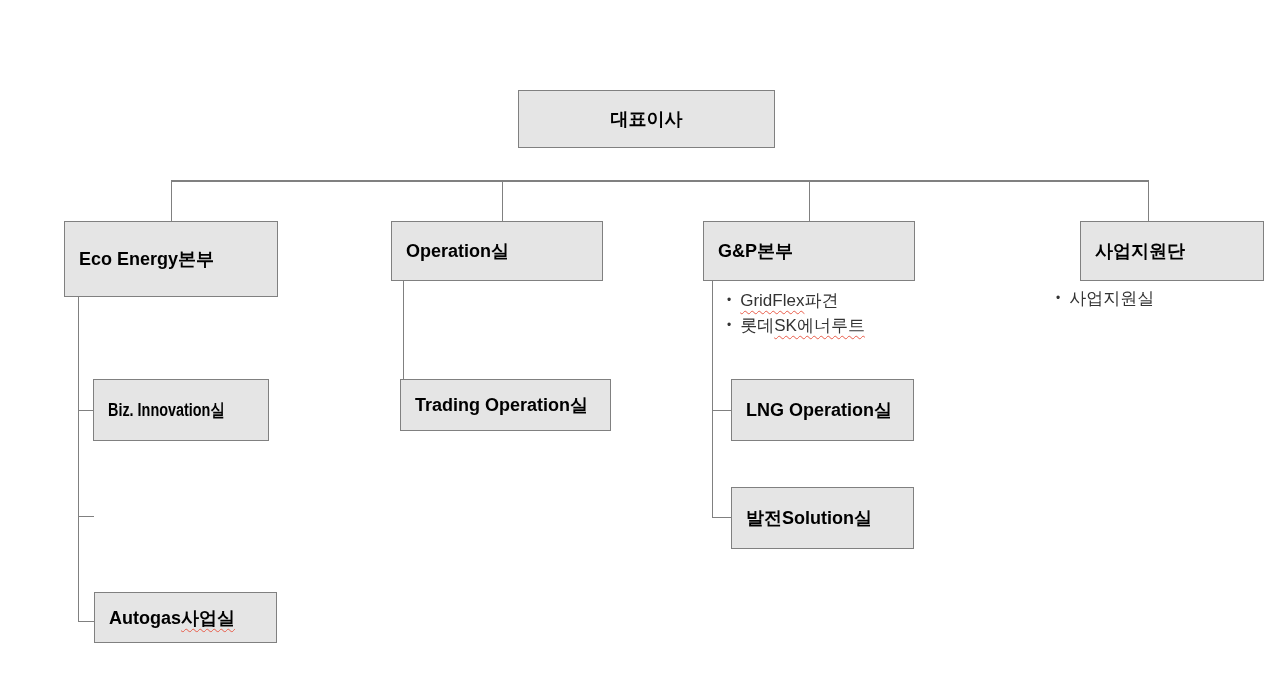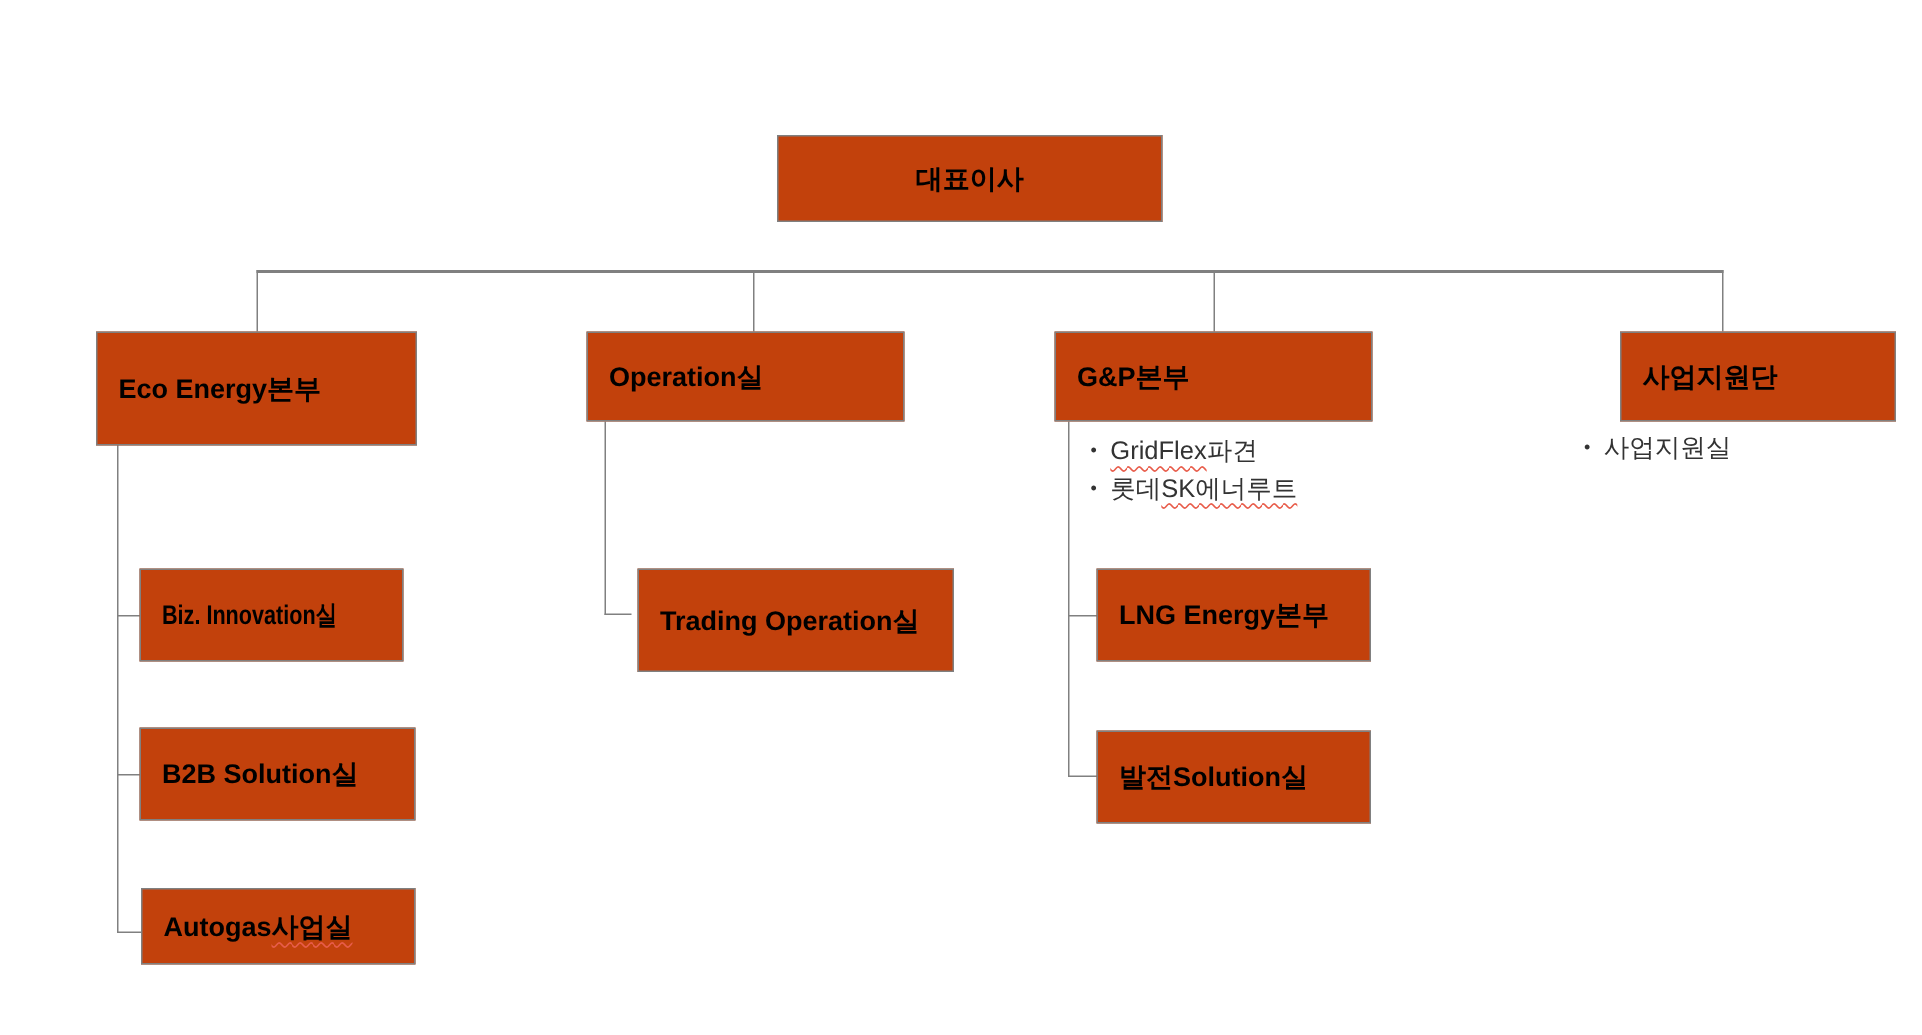--- a/index.html
+++ b/index.html
@@ -15,21 +15,21 @@
     position:relative;
     width:1281px;height:690px;
     background:var(--bg);
     font-family:"Liberation Sans","DejaVu Sans",sans-serif;
     overflow:hidden;
   }
   .line{position:absolute;background:var(--connector);}
   .node{
     position:absolute;
     box-sizing:border-box;
-    background:#c2410c;
+    background:#e5e5e5;
     border:1.5px solid var(--box-border);
     display:flex;align-items:center;
     padding-left:14px;
     font-weight:bold;
     font-size:18px;
     color:var(--label-text);
     white-space:nowrap;
   }
   .node.center{justify-content:center;padding-left:0;}
   .condensed{
@@ -103,31 +103,28 @@
   <div class="notes" style="left:1056px;top:287px">
     <div class="note-row">
       <span class="bullet">•</span>
       <span>사업지원실</span>
     </div>
   </div>
 
   <div class="node" style="left:93px;top:379px;width:176px;height:62px">
     <span class="condensed">Biz. Innovation실</span>
   </div>
-  <div class="node" style="left:93px;top:485px;width:184px;height:62px">
-    <span>B2B Solution실</span>
-  </div>
   <div class="node" style="left:94px;top:592px;width:183px;height:51px">
     <span><span>Autogas</span><span class="sq">사업실</span></span>
   </div>
 
-  <div class="node" style="left:425px;top:379px;width:211px;height:69px">
+  <div class="node" style="left:400px;top:379px;width:211px;height:52px">
     <span>Trading Operation실</span>
   </div>
 
   <div class="node" style="left:731px;top:379px;width:183px;height:62px">
-    <span>LNG Energy본부</span>
+    <span>LNG Operation실</span>
   </div>
   <div class="node" style="left:731px;top:487px;width:183px;height:62px">
     <span>발전Solution실</span>
   </div>
 
 </div>
 
 </body></html>

